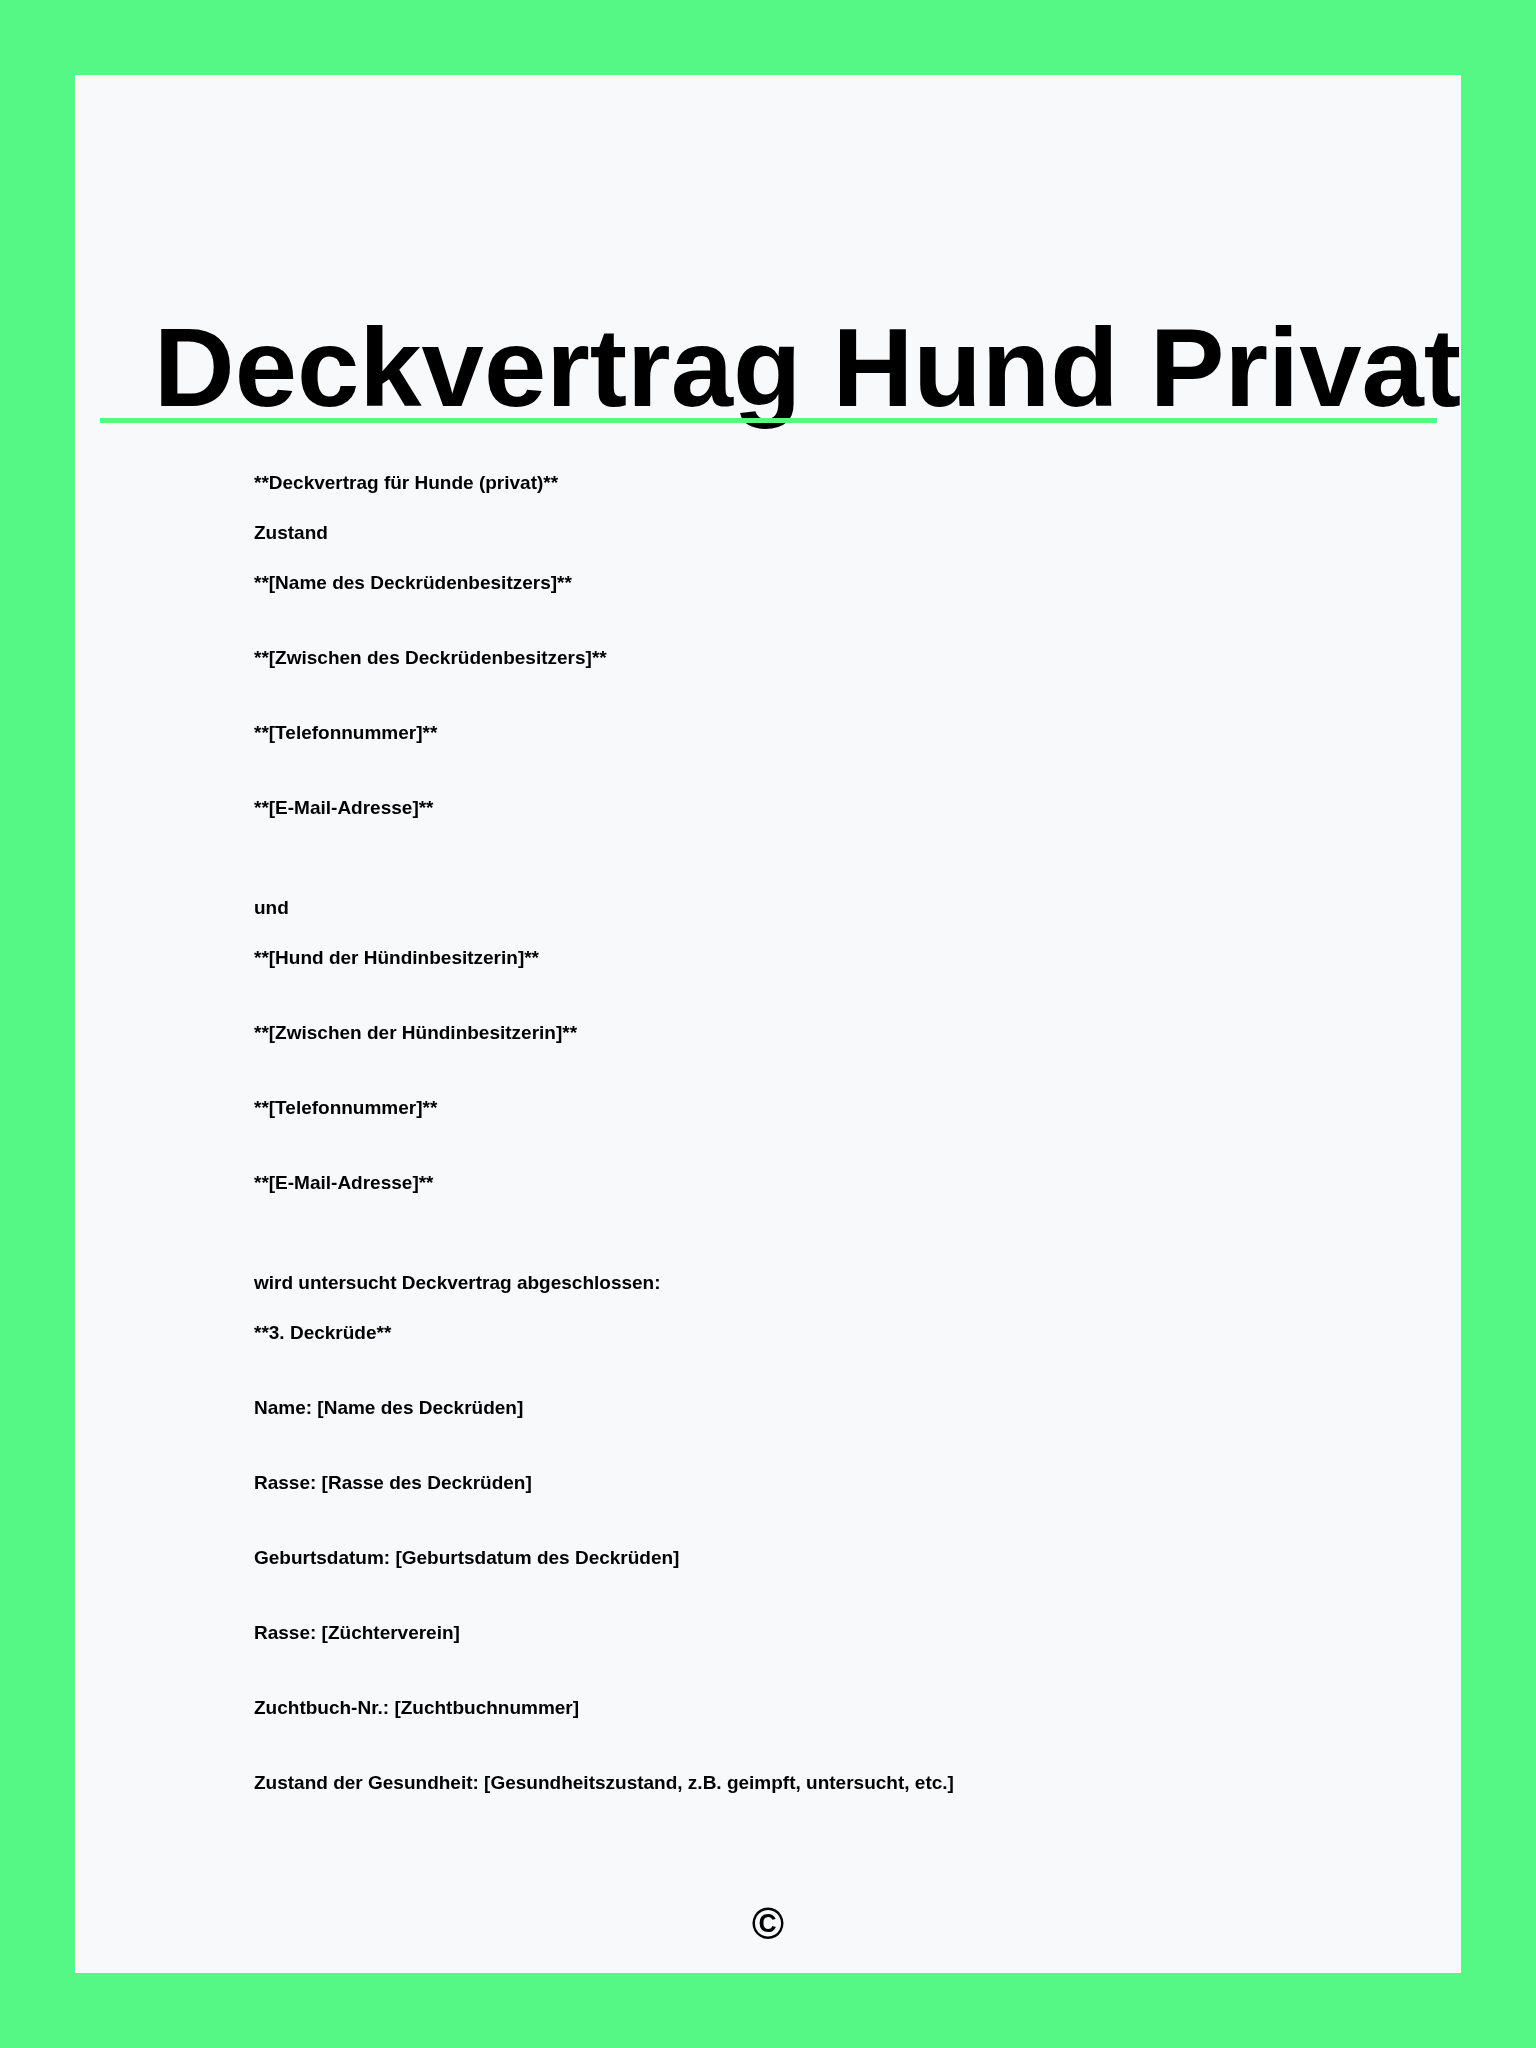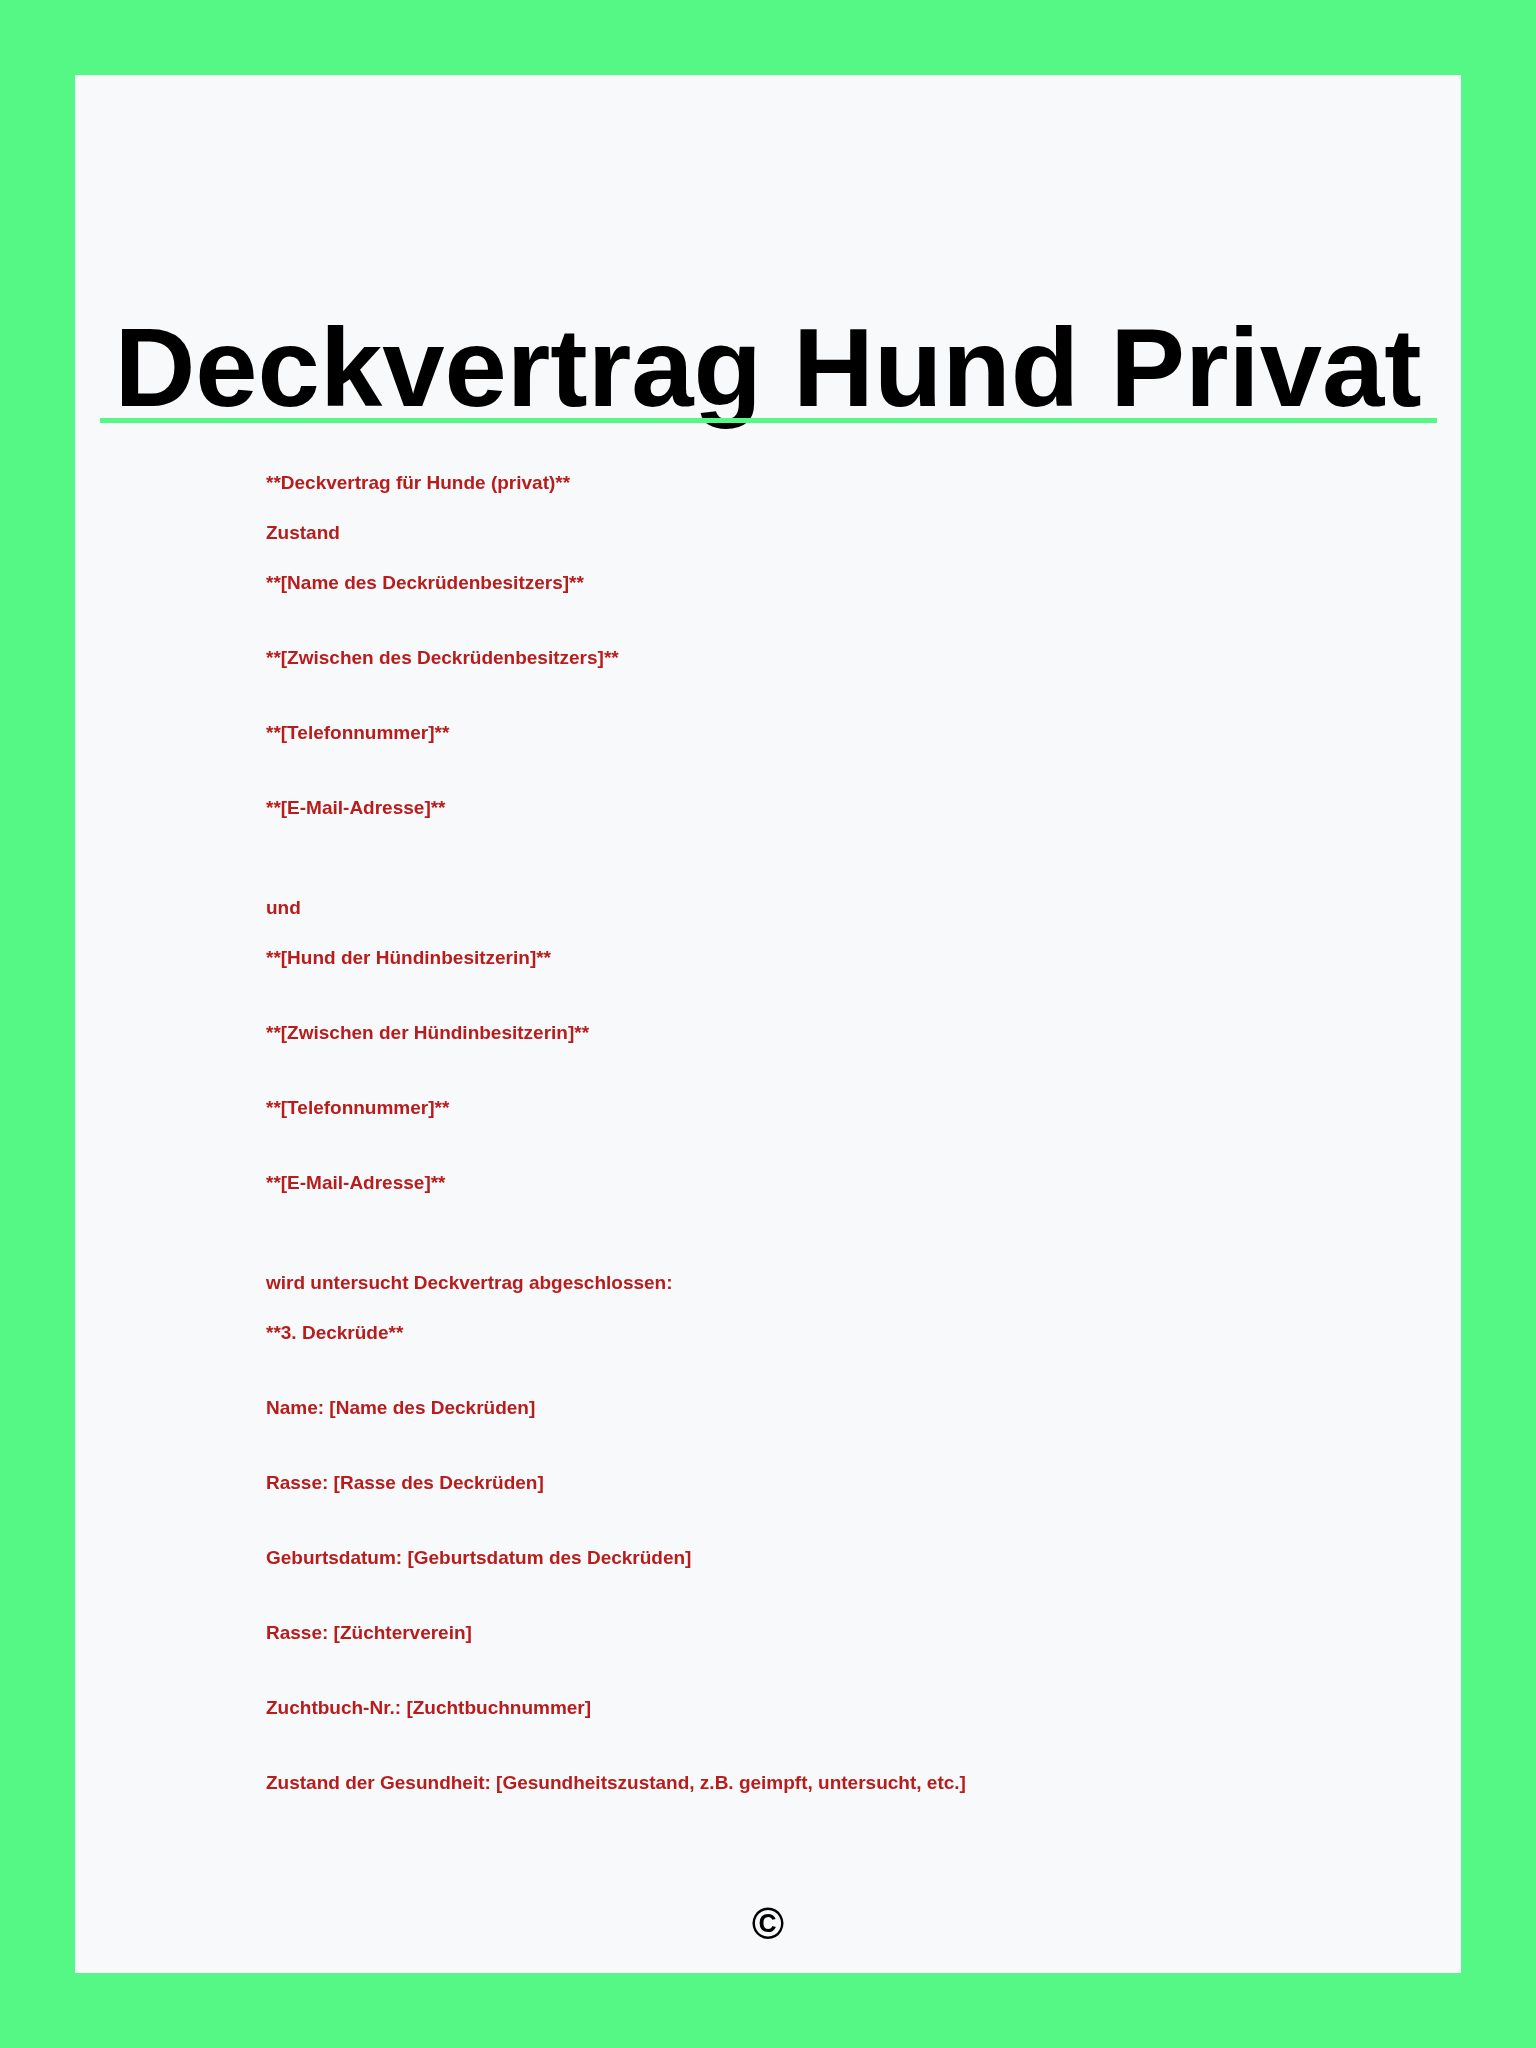--- a/index.html
+++ b/index.html
@@ -13,45 +13,45 @@
     .page {
       position: absolute;
       left: 75px; top: 75px;
       width: 1386px; height: 1898px;
       background: #f8f9fa;
     }
     .title {
       position: absolute;
       left: 0; top: 237px;
       width: 1386px;
-      text-align: center;
+      text-align: right;
       font-weight: bold;
       font-size: 112px;
       line-height: 1;
       color: #000;
       margin: 0;
     }
     .rule {
       position: absolute;
       left: 25px; top: 343px;
       width: 1337px; height: 5px;
       background: #55f785;
     }
     .body-text {
       position: absolute;
       left: 175px; top: 0;
       width: 1100px;
     }
     .line {
       position: absolute;
-      left: 16px;
+      left: 4px;
       font-weight: bold;
       font-size: 19px;
       line-height: 22px;
-      color: #b91c1c;
+      color: #000000;
       white-space: nowrap;
     }
     .copyright {
       position: absolute;
       left: 0; top: 1827px;
       width: 1386px;
       text-align: center;
       font-size: 44px;
       font-weight: bold;
       line-height: 1;

